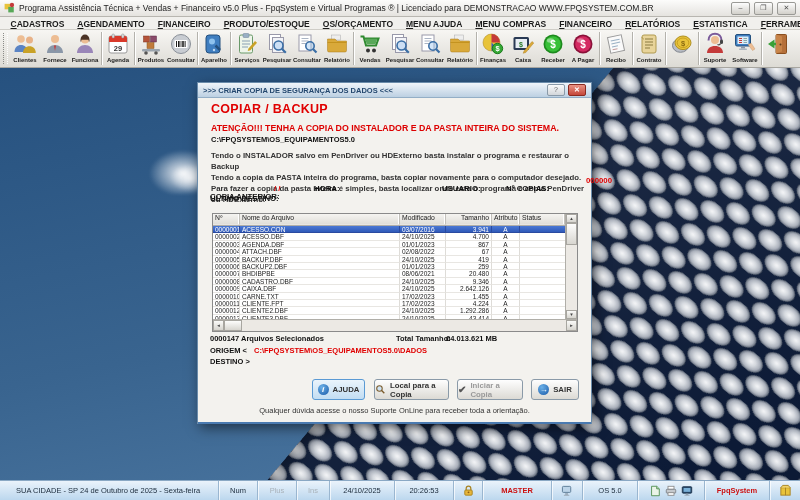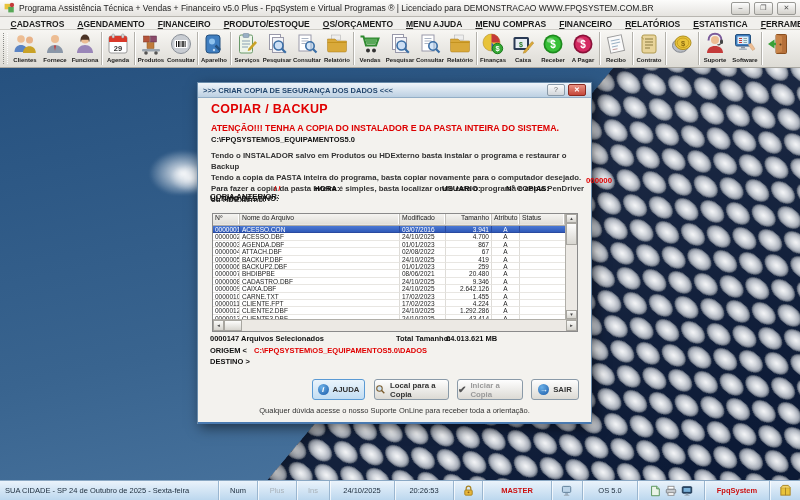--- a/index.html
+++ b/index.html
@@ -114,21 +114,21 @@
   .btn-icon-svg{width:11px;height:11px;flex:none;}
 
   .dlg-note{position:absolute;left:0;right:0;top:308px;text-align:center;font-size:7.5px;color:#333;}
 
   
   .statusbar{position:absolute;bottom:0;left:0;right:0;height:20px;
     background:linear-gradient(#eaf3fb,#bcd7ee);border-top:1px solid #8aa8c4;
     display:flex;align-items:stretch;font-size:7.5px;color:#1a2a3a;box-sizing:border-box;}
   .sb-seg{display:flex;align-items:center;justify-content:center;padding:0 4px;white-space:nowrap;
     border-right:1px solid #9ab6d0;box-shadow:1px 0 0 rgba(255,255,255,.7);}
-  .sb-left{flex:1;justify-content:flex-start;padding-left:5px;}
+  .sb-left{flex:1;justify-content:flex-start;padding-left:16px;}
   .sb-dim{color:#a9b2ba;}
   .sb-red{color:#cc1111;font-weight:bold;}
   .sb-icons{gap:4px;}
   .sb-seg svg{display:block;}
 </style>
 </head>
 <body>
 
 <div class="titlebar">
   <span>
@@ -468,21 +468,21 @@
   <div class="dlg-titlebar">
     <span class="dlg-title">&gt;&gt;&gt; CRIAR COPIA DE SEGURANÇA DOS DADOS &lt;&lt;&lt;</span>
     <span class="dlg-help">?</span>
     <span class="dlg-close">✕</span>
   </div>
   <div class="dlg-body">
     <div class="dlg-heading">COPIAR / BACKUP</div>
     <div class="dlg-warning">ATENÇÃO!!!  TENHA A COPIA DO INSTALADOR E DA PASTA INTEIRA DO SISTEMA.</div>
     <div class="dlg-syspath">C:\FPQSYSTEM\OS_EQUIPAMENTOS5.0</div>
     <div class="dlg-info">
-      <div>Tendo o INSTALADOR salvo em Produtos ou HDExterno basta instalar o programa e restaurar o Backup</div>
+      <div>Tendo o INSTALADOR salvo em PenDriver ou HDExterno basta instalar o programa e restaurar o Backup</div>
       <div>Tendo a copia da PASTA inteira do programa, basta copiar novamente para o computador desejado.</div>
       <div>Para fazer a copia da pasta inteira é simples, basta localizar onde esta o programa e copia PenDriver ou HDExterno.</div>
     </div>
 
     <span class="meta" style="left:12px;top:94px;">COPIA ANTERIOR:</span>
     <span class="meta red" style="left:76px;top:86px;">/ /</span>
     <span class="meta" style="left:116px;top:86px;">HORA:</span>
     <span class="meta" style="left:200px;top:86px;margin-left:44px;">USUARIO:</span>
     <span class="meta" style="left:308px;top:86px;">Nº COPIAS:</span>
     <span class="meta red" style="left:352px;top:78px;margin-left:36px;">000000</span>

